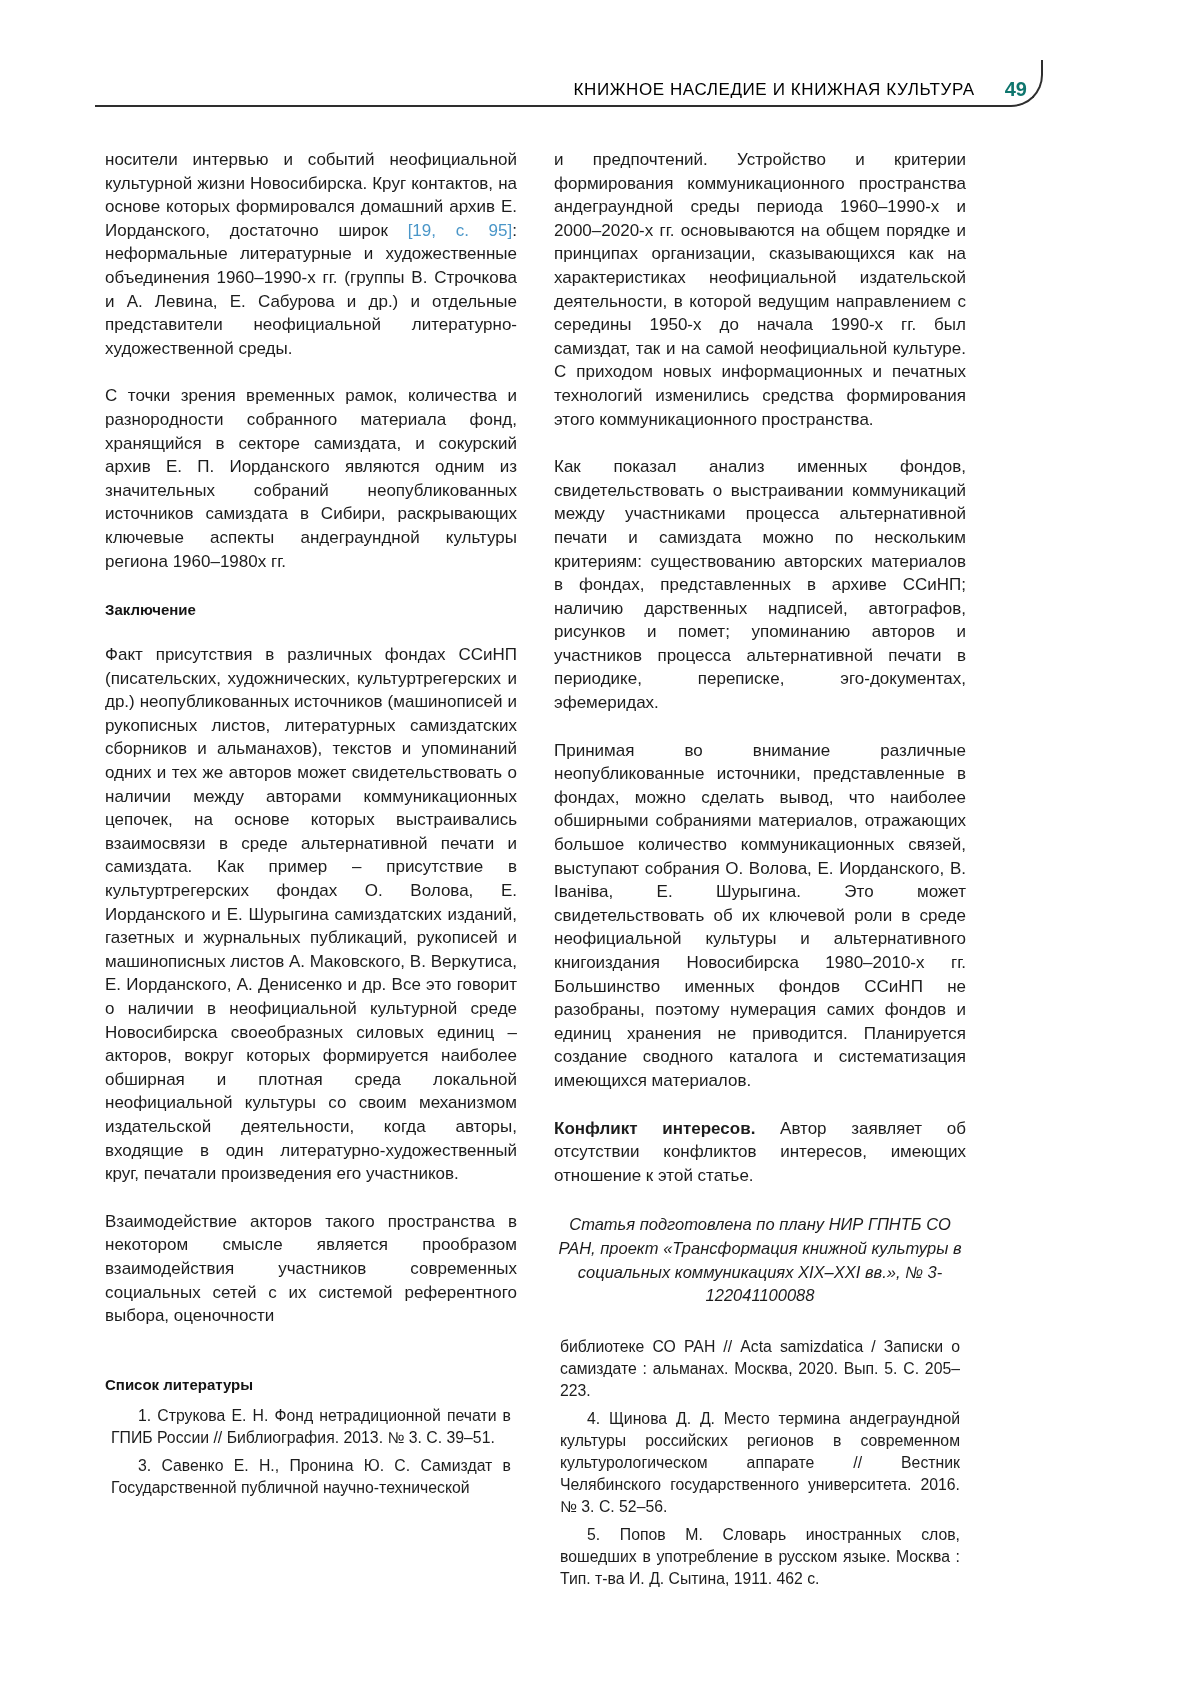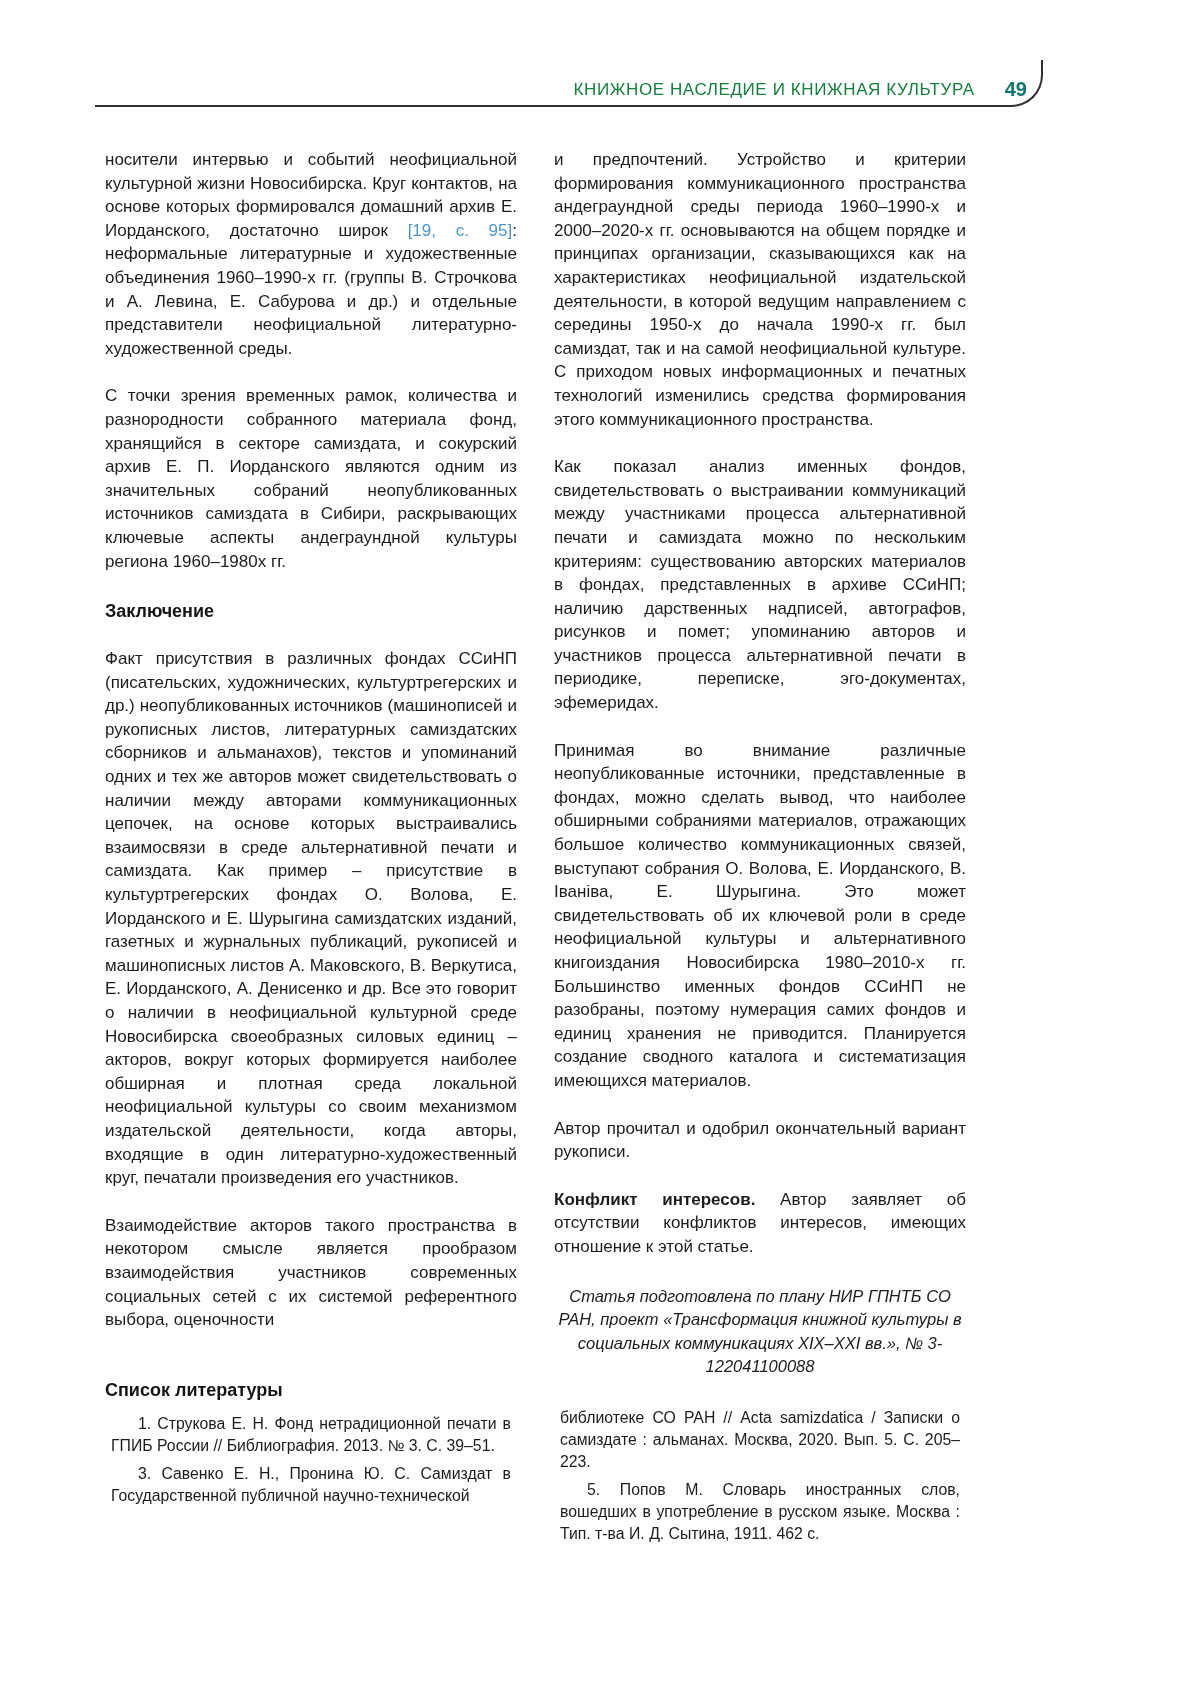--- a/index.html
+++ b/index.html
@@ -18,42 +18,42 @@
     border-bottom:2.5px solid #2e2e2e;
     border-right:2.5px solid #2e2e2e;
     border-bottom-right-radius:32px;
   }
   .header-bar {
     position:absolute; left:95px; top:60px; width:948px; height:42px;
     display:flex; justify-content:flex-end; align-items:flex-end;
     padding-right:16px; gap:30px;
   }
   .running-title {
-    font-size:17px; letter-spacing:0.6px; color:#15803d;
+    font-size:17px; letter-spacing:0.6px; color:#000000;
     white-space:nowrap; padding-bottom:2px;
   }
   .page-number {
     font-size:20px; font-weight:bold; color:#0f766e; padding-bottom:1px;
   }
 
   
   .columns {
     position:absolute; left:105px; top:148px; width:862px;
     display:flex; gap:37px;
   }
   .col { width:412px; }
 
   p.body {
     font-size:17px; line-height:23.6px; text-align:justify;
     margin-bottom:24px;
   }
   .citation { color:#4a96c8; text-decoration:none; cursor:pointer; }
 
   h2.section {
-    font-size:18px; font-weight:bold; color:#141414;
+    font-size:15px; font-weight:bold; color:#141414;
     margin-top:28px; margin-bottom:25px;
   }
   h2.reflist-heading { margin-top:48px; margin-bottom:12px; }
 
   p.ref {
     font-size:15.8px; line-height:22px; text-align:justify;
     text-indent:27px; margin:6px;
   }
   p.ref.no-indent { text-indent:0; }
 
@@ -98,26 +98,26 @@
       </div>
     </div>
 
     <div class="col">
       <p class="body">и предпочтений. Устройство и критерии формирования коммуникационного пространства андеграундной среды периода 1960–1990-х и 2000–2020-х гг. основываются на общем порядке и принципах организации, сказывающихся как на характеристиках неофициальной издательской деятельности, в которой ведущим направлением с середины 1950-х до начала 1990-х гг. был самиздат, так и на самой неофициальной культуре. С приходом новых информационных и печатных технологий изменились средства формирования этого коммуникационного пространства.</p>
 
       <p class="body">Как показал анализ именных фондов, свидетельствовать о выстраивании коммуникаций между участниками процесса альтернативной печати и самиздата можно по нескольким критериям: существованию авторских материалов в фондах, представленных в архиве ССиНП; наличию дарственных надписей, автографов, рисунков и помет; упоминанию авторов и участников процесса альтернативной печати в периодике, переписке, эго-документах, эфемеридах.</p>
 
       <p class="body">Принимая во внимание различные неопубликованные источники, представленные в фондах, можно сделать вывод, что наиболее обширными собраниями материалов, отражающих большое количество коммуникационных связей, выступают собрания О. Волова, Е. Иорданского, В. Іваніва, Е. Шурыгина. Это может свидетельствовать об их ключевой роли в среде неофициальной культуры и альтернативного книгоиздания Новосибирска 1980–2010-х гг. Большинство именных фондов ССиНП не разобраны, поэтому нумерация самих фондов и единиц хранения не приводится. Планируется создание сводного каталога и систематизация имеющихся материалов.</p>
 
-      <p class="body">Автор прочитал и одобрил окончательный вариант рукописи.</p>
 
       <p class="body last-flow"><span class="conflict-lead">Конфликт интересов.</span><span> Автор заявляет об отсутствии конфликтов интересов, имеющих отношение к этой статье.</span></p>
 
       <p class="funding">Статья подготовлена по плану НИР ГПНТБ СО РАН, проект «Трансформация книжной культуры в социальных коммуникациях XIX–XXI вв.», № 3-122041100088</p>
 
       <div class="refs-right">
         <p class="ref no-indent">библиотеке СО РАН // Acta samizdatica / Записки о самиздате : альманах. Москва, 2020. Вып. 5. С. 205–223.</p>
+        <p class="ref">4.  Щинова Д. Д. Место термина андеграундной культуры российских регионов в современном культурологическом аппарате // Вестник Челябинского государственного университета. 2016. № 3. С. 52–56.</p>
         <p class="ref">5.  Попов М. Словарь иностранных слов, вошедших в употребление в русском языке. Москва : Тип. т-ва И. Д. Сытина, 1911. 462 с.</p>
       </div>
     </div>
 
   </div>
 </div>
 
 </body></html>

